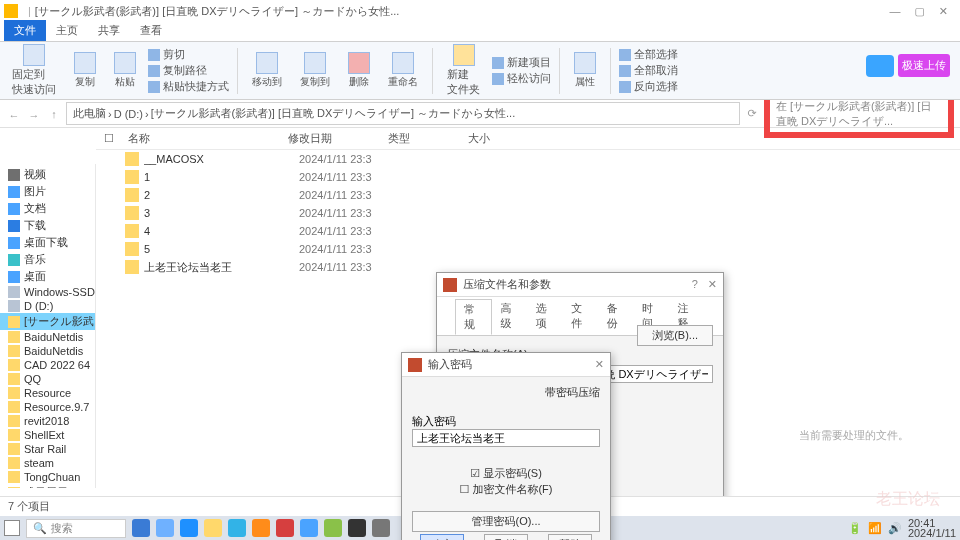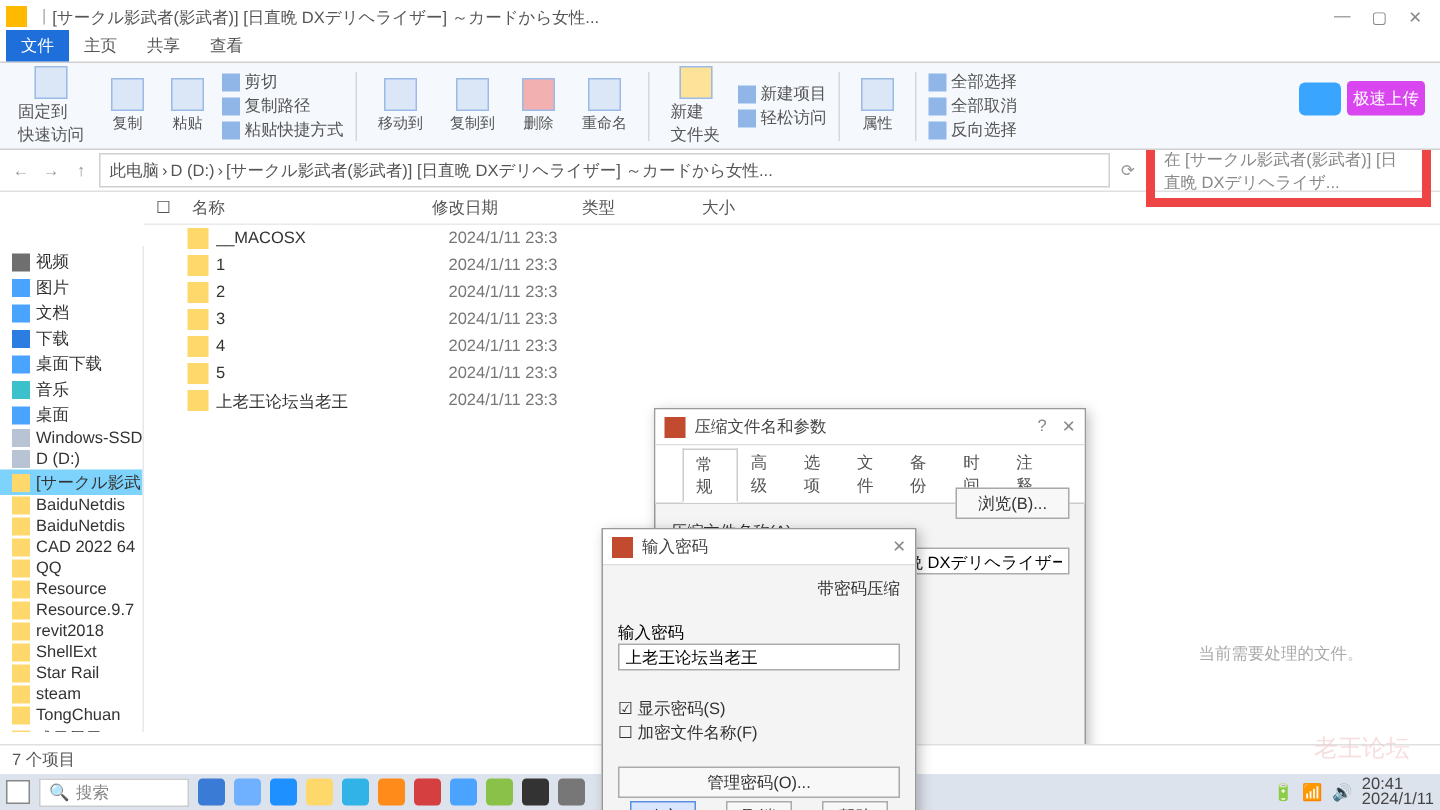--- a/index.html
+++ b/index.html
@@ -64,21 +64,21 @@
 .dlg1 input[type=text]{width:100%;border:1px solid #aaa;padding:2px 4px;background:#fff;}
 .dlg1 .row2{display:flex;gap:16px;margin-top:6px;}
 .dlg1 .opts{margin-top:6px;line-height:16px;}
 .dlg1 .btns{position:absolute;bottom:8px;right:10px;display:flex;gap:8px;}
 .dlg1 .browse{position:absolute;right:10px;top:52px;}
 .btn{border:1px solid #aaa;background:#f8f8f8;padding:2px 14px;color:#333;}
 .dlg2{left:305px;top:224px;width:210px;height:212px;z-index:5;}
 .dlg2 .body{padding:8px 10px;}
 .dlg2 .hdr{text-align:right;color:#333;margin-bottom:14px;}
 .dlg2 input[type=text]{width:100%;border:1px solid #aaa;padding:2px 4px;background:#fff;}
-.dlg2 .chks{margin-top:18px;line-height:16px;color:#333;}
+.dlg2 .chks{margin-top:18px;line-height:16px;color:#333;text-align:center;}
 .dlg2 .mgr{margin-top:14px;}
 .dlg2 .mgr .btn{width:100%;}
 .dlg2 .btns{position:absolute;bottom:8px;left:0;right:0;display:flex;justify-content:space-around;padding:0 8px;}
 .dlg2 .btns .btn{padding:2px 10px;}
 .dlg2 .btns .btn.primary{background:#d8e6ff;border-color:#5a8fe0;}
 .hint{position:absolute;right:51px;top:300px;color:#aaa;}
 .statusbar{position:absolute;bottom:24px;left:0;right:0;height:20px;border-top:1px solid #e0e0e0;padding:2px 8px;color:#555;background:#fff;}
 .taskbar{position:absolute;bottom:0;left:0;right:0;height:24px;background:#dde3ec;display:flex;align-items:center;padding:0 4px;gap:6px;}
 .taskbar .start{width:16px;height:16px;background:#fff;border:1px solid #888;}
 .taskbar .searchbox{display:flex;align-items:center;gap:4px;background:#fff;border:1px solid #ccc;padding:1px 6px;width:100px;color:#888;}

